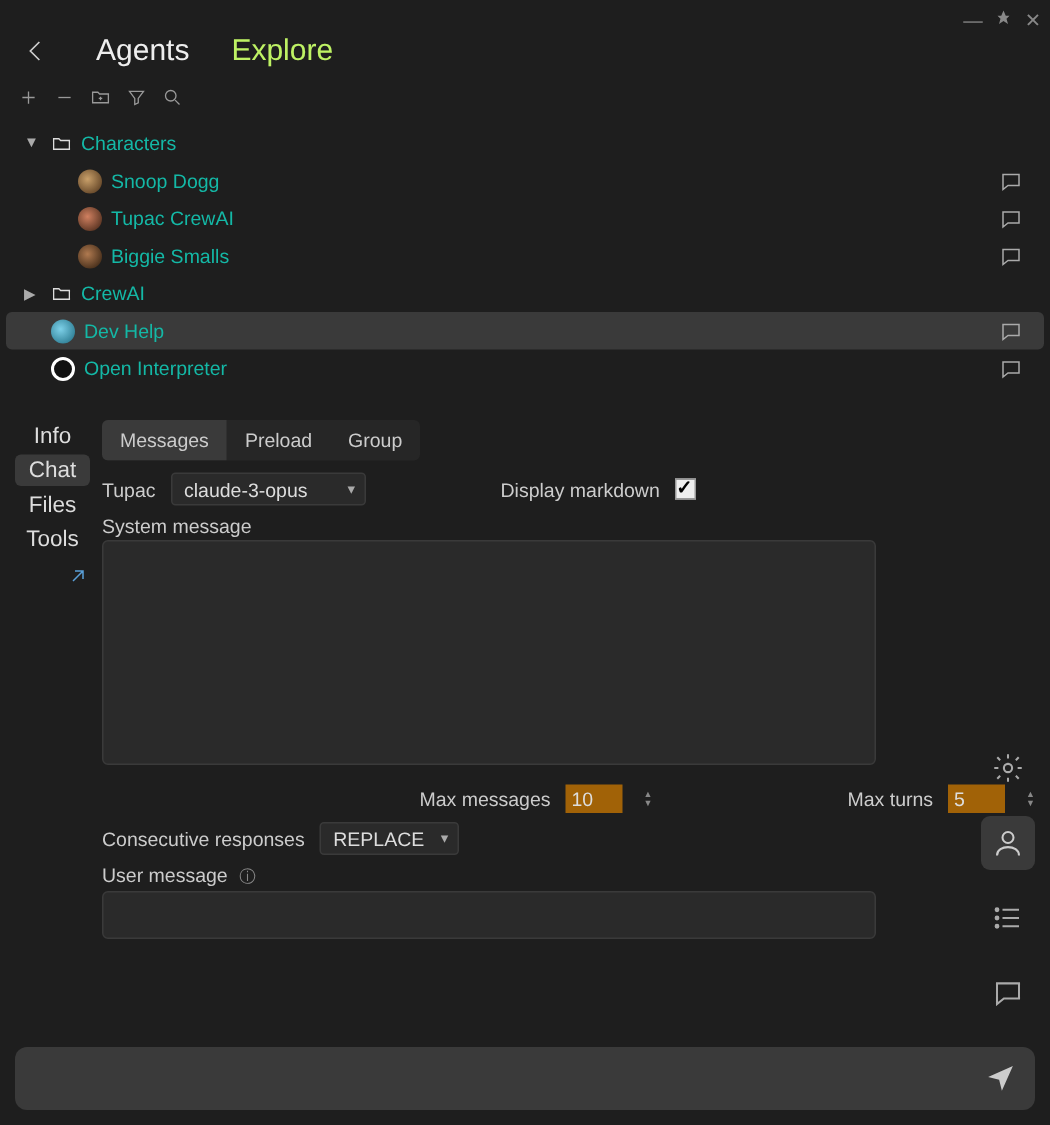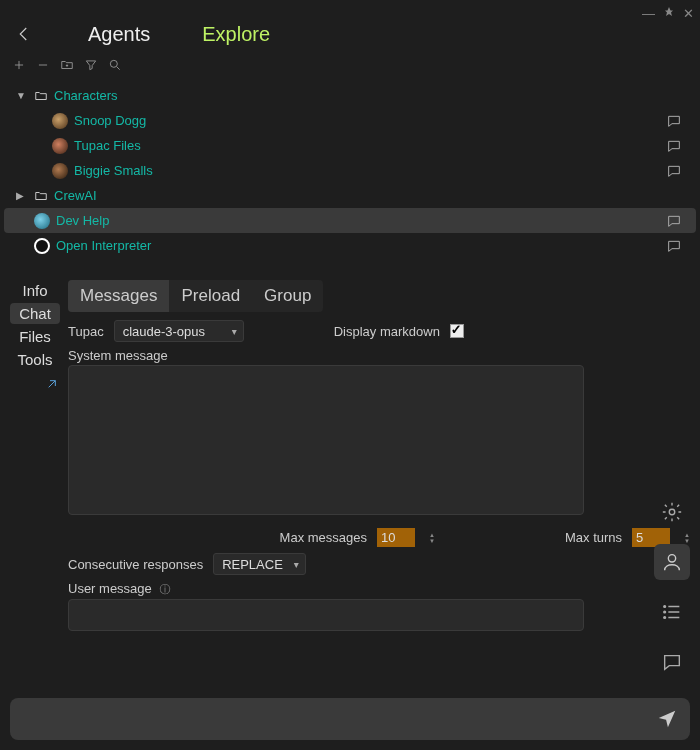--- a/index.html
+++ b/index.html
@@ -27,21 +27,21 @@
     padding: 22px 12px 8px 12px;
   }
   .header .back {
     width: 24px; height: 24px;
     display: flex; align-items: center; justify-content: center;
     color: #ccc;
   }
   .header .title {
     font-size: 20px;
     color: #eee;
-    margin-left: 28px;
+    margin-left: 4px;
   }
   .header .title.dim { color: #bef264; }
   
   .toolbar {
     display: flex;
     gap: 10px;
     align-items: center;
     padding: 4px 12px;
     color: #999;
   }
@@ -112,21 +112,21 @@
   .inner-tabs {
     display: flex;
     background: #262626;
     border-radius: 4px;
     width: fit-content;
     overflow: hidden;
     margin-bottom: 8px;
   }
   .inner-tabs .itab {
     padding: 6px 12px;
-    font-size: 17px;
+    font-size: 13px;
     color: #ccc;
   }
   .inner-tabs .itab.active { background: #3a3a3a; }
 
   .form-row {
     display: flex;
     align-items: center;
     gap: 10px;
     margin: 6px 0;
     color: #ccc;
@@ -307,21 +307,21 @@
   </div>
   <div class="tree-row indent2">
     <span class="avatar av-snoop"></span>
     <span class="label">Snoop Dogg</span>
     <span class="chat-ico"><svg viewBox="0 0 24 24">
           <path d="M4 5h16v11H9l-5 4z"></path>
         </svg></span>
   </div>
   <div class="tree-row indent2">
     <span class="avatar av-tupac"></span>
-    <span class="label">Tupac Files</span>
+    <span class="label">Tupac CrewAI</span>
     <span class="chat-ico"><svg viewBox="0 0 24 24">
           <path d="M4 5h16v11H9l-5 4z"></path>
         </svg></span>
   </div>
   <div class="tree-row indent2">
     <span class="avatar av-biggie"></span>
     <span class="label">Biggie Smalls</span>
     <span class="chat-ico"><svg viewBox="0 0 24 24">
           <path d="M4 5h16v11H9l-5 4z"></path>
         </svg></span>

